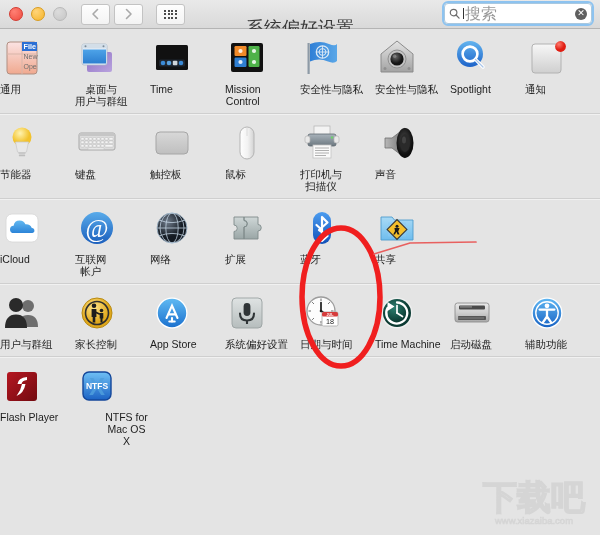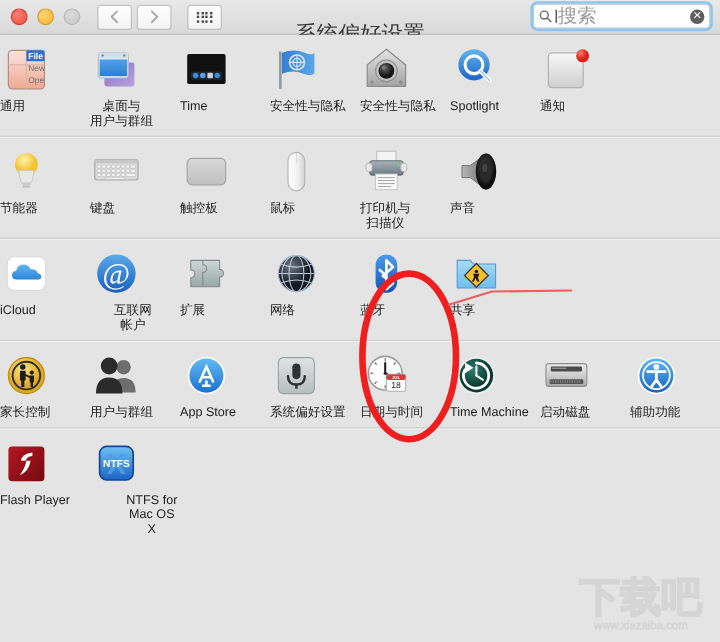--- a/index.html
+++ b/index.html
@@ -214,20 +214,36 @@
             <rect x="9" y="23.5" width="26" height="7" rx="1.5" fill="#1f2630"></rect>
             <circle cx="13" cy="27" r="2.3" fill="#3a8ad6"></circle>
             <circle cx="19" cy="27" r="2.3" fill="#58a0dd"></circle>
             <rect x="22.8" y="24.7" width="4.6" height="4.6" rx="1" fill="#cfd4d8"></rect>
             <circle cx="31" cy="27" r="2.3" fill="#3a8ad6"></circle>
           </svg>
         </div>
         <div class="plabel">Time</div>
       </div>
 
+      <div class="pane">
+        <div class="picon">
+          <svg width="44" height="44" viewBox="0 0 44 44">
+            <rect x="6" y="7" width="32" height="29" rx="2" fill="#111111"></rect>
+            <rect x="9.5" y="10" width="12" height="10" rx="1.2" fill="#f08a2a"></rect>
+            <rect x="23.5" y="10" width="11" height="21" rx="1.2" fill="#4eb249"></rect>
+            <rect x="9.5" y="21.5" width="12" height="9.5" rx="1.2" fill="#2f7fd2"></rect>
+            <circle cx="15.5" cy="15" r="2.1" fill="#ffffff" opacity=".85"></circle>
+            <circle cx="29" cy="15" r="2.1" fill="#ffffff" opacity=".85"></circle>
+            <circle cx="15.5" cy="26" r="2.1" fill="#ffffff" opacity=".85"></circle>
+            <circle cx="29" cy="26" r="2.1" fill="#ffffff" opacity=".85"></circle>
+          </svg>
+        </div>
+        <div class="plabel" style="white-space:pre-line;">Mission
+Control</div>
+      </div>
 
       <div class="pane">
         <div class="picon">
           <svg width="44" height="44" viewBox="0 0 44 44">
             <defs>
               <linearGradient id="gFlag" x1="0" y1="0" x2="1" y2="0">
                 <stop offset="0" stop-color="#2f7fd6"></stop>
                   <stop offset="1" stop-color="#5aa7e8"></stop>
               </linearGradient>
             </defs>
@@ -472,38 +488,22 @@
             <defs>
               <linearGradient id="gAt" x1="0" y1="0" x2="0" y2="1">
                 <stop offset="0" stop-color="#59abea"></stop>
                   <stop offset="1" stop-color="#1b5fbd"></stop>
               </linearGradient>
             </defs>
             <circle cx="22" cy="22" r="16" fill="url(#gAt)"></circle>
             <text x="22" y="30.5" text-anchor="middle" font-family="Liberation Serif, serif" font-size="25" fill="#ffffff">@</text>
           </svg>
         </div>
-        <div class="plabel" style="white-space:pre-line;margin-left:20px;">互联网
+        <div class="plabel" style="white-space:pre-line;">互联网
 帐户</div>
-      </div>
-
-      <div class="pane">
-        <div class="picon">
-          <svg width="44" height="44" viewBox="0 0 44 44">
-            <defs>
-              <linearGradient id="gPuz" x1="0" y1="0" x2="0" y2="1">
-                <stop offset="0" stop-color="#cfd7d7"></stop>
-                  <stop offset="1" stop-color="#9aa6a6"></stop>
-              </linearGradient>
-            </defs>
-            <path d="M9 11 L19 11 L19 14.5 A3.2 3.2 0 1 1 19 21 L19 33 L9 33 L9 25.5 A3.2 3.2 0 1 0 9 19 Z
-                     M19 11 L33 11 L33 18.5 A3.2 3.2 0 1 1 33 25 L33 33 L19 33 L19 21 A3.2 3.2 0 1 0 19 14.5 Z" fill="url(#gPuz)" stroke="#7f8b8b" stroke-width=".9" stroke-linejoin="round"></path>
-          </svg>
-        </div>
-        <div class="plabel">扩展</div>
       </div>
 
       <div class="pane">
         <div class="picon">
           <svg width="44" height="44" viewBox="0 0 44 44">
             <defs>
               <radialGradient id="gGlobe" cx="35%" cy="30%">
                 <stop offset="0" stop-color="#6f7b8a"></stop>
                   <stop offset="1" stop-color="#141a22"></stop>
               </radialGradient>
@@ -519,20 +519,36 @@
             <circle cx="22" cy="22" r="15" fill="none" stroke="#9fb4c7" stroke-width=".9"></circle>
           </svg>
         </div>
         <div class="plabel">网络</div>
       </div>
 
       <div class="pane">
         <div class="picon">
           <svg width="44" height="44" viewBox="0 0 44 44">
             <defs>
+              <linearGradient id="gPuz" x1="0" y1="0" x2="0" y2="1">
+                <stop offset="0" stop-color="#cfd7d7"></stop>
+                  <stop offset="1" stop-color="#9aa6a6"></stop>
+              </linearGradient>
+            </defs>
+            <path d="M9 11 L19 11 L19 14.5 A3.2 3.2 0 1 1 19 21 L19 33 L9 33 L9 25.5 A3.2 3.2 0 1 0 9 19 Z
+                     M19 11 L33 11 L33 18.5 A3.2 3.2 0 1 1 33 25 L33 33 L19 33 L19 21 A3.2 3.2 0 1 0 19 14.5 Z" fill="url(#gPuz)" stroke="#7f8b8b" stroke-width=".9" stroke-linejoin="round"></path>
+          </svg>
+        </div>
+        <div class="plabel">扩展</div>
+      </div>
+
+      <div class="pane">
+        <div class="picon">
+          <svg width="44" height="44" viewBox="0 0 44 44">
+            <defs>
               <linearGradient id="gBt" x1="0" y1="0" x2="0" y2="1">
                 <stop offset="0" stop-color="#4c9df0"></stop>
                   <stop offset="1" stop-color="#1150b8"></stop>
               </linearGradient>
             </defs>
             <rect x="13" y="6" width="18" height="32" rx="9" fill="url(#gBt)"></rect>
             <path d="M22 11 L27.5 16.5 L19 24 L27.5 30 L22 35 L22 11 M22 24 L16.5 19" fill="none" stroke="#ffffff" stroke-width="2.2" stroke-linejoin="round" stroke-linecap="round"></path>
           </svg>
         </div>
         <div class="plabel">蓝牙</div>
@@ -563,20 +579,36 @@
 
       <div class="pane">
           <div class="spacer"></div>
         </div>
       <div class="pane">
           <div class="spacer"></div>
         </div>
     </div>
 
     <div class="prow">
+
+      <div class="pane">
+        <div class="picon">
+          <svg width="44" height="44" viewBox="0 0 44 44">
+            <g fill="#6e6e6e">
+              <circle cx="28" cy="15" r="6"></circle>
+              <path d="M18 36 Q18 24 28 24 Q38 24 38 36 Z"></path>
+            </g>
+            <g fill="#2a2a2a">
+              <circle cx="16" cy="14" r="7"></circle>
+              <path d="M5 37 Q5 23.5 16 23.5 Q27 23.5 27 37 Z"></path>
+            </g>
+          </svg>
+        </div>
+        <div class="plabel">用户与群组</div>
+      </div>
 
       <div class="pane">
         <div class="picon">
           <svg width="44" height="44" viewBox="0 0 44 44">
             <defs>
               <radialGradient id="gPc" cx="40%" cy="32%">
                 <stop offset="0" stop-color="#ffe489"></stop>
                   <stop offset="1" stop-color="#e0a81c"></stop>
               </radialGradient>
             </defs>
@@ -585,36 +617,20 @@
             <g fill="#1d1d1d">
               <circle cx="19" cy="14.8" r="2.3"></circle>
               <path d="M16.6 18 L21.4 18 L21.4 26 L20.3 26 L20.3 31.5 L17.7 31.5 L17.7 26 L16.6 26 Z"></path>
               <circle cx="26.5" cy="19.5" r="1.8"></circle>
               <path d="M24.7 22 L28.3 22 L28.3 27.5 L27.5 27.5 L27.5 31.5 L25.5 31.5 L25.5 27.5 L24.7 27.5 Z"></path>
               <path d="M21.2 20.6 L25.2 22.6 L24.6 24 L20.8 22.2 Z"></path>
             </g>
           </svg>
         </div>
         <div class="plabel">家长控制</div>
-      </div>
-
-      <div class="pane">
-        <div class="picon">
-          <svg width="44" height="44" viewBox="0 0 44 44">
-            <g fill="#6e6e6e">
-              <circle cx="28" cy="15" r="6"></circle>
-              <path d="M18 36 Q18 24 28 24 Q38 24 38 36 Z"></path>
-            </g>
-            <g fill="#2a2a2a">
-              <circle cx="16" cy="14" r="7"></circle>
-              <path d="M5 37 Q5 23.5 16 23.5 Q27 23.5 27 37 Z"></path>
-            </g>
-          </svg>
-        </div>
-        <div class="plabel">用户与群组</div>
       </div>
 
       <div class="pane">
         <div class="picon">
           <svg width="44" height="44" viewBox="0 0 44 44">
             <defs>
               <linearGradient id="gAs" x1="0" y1="0" x2="0" y2="1">
                 <stop offset="0" stop-color="#5fb9f2"></stop>
                   <stop offset="1" stop-color="#1c72cf"></stop>
               </linearGradient>

